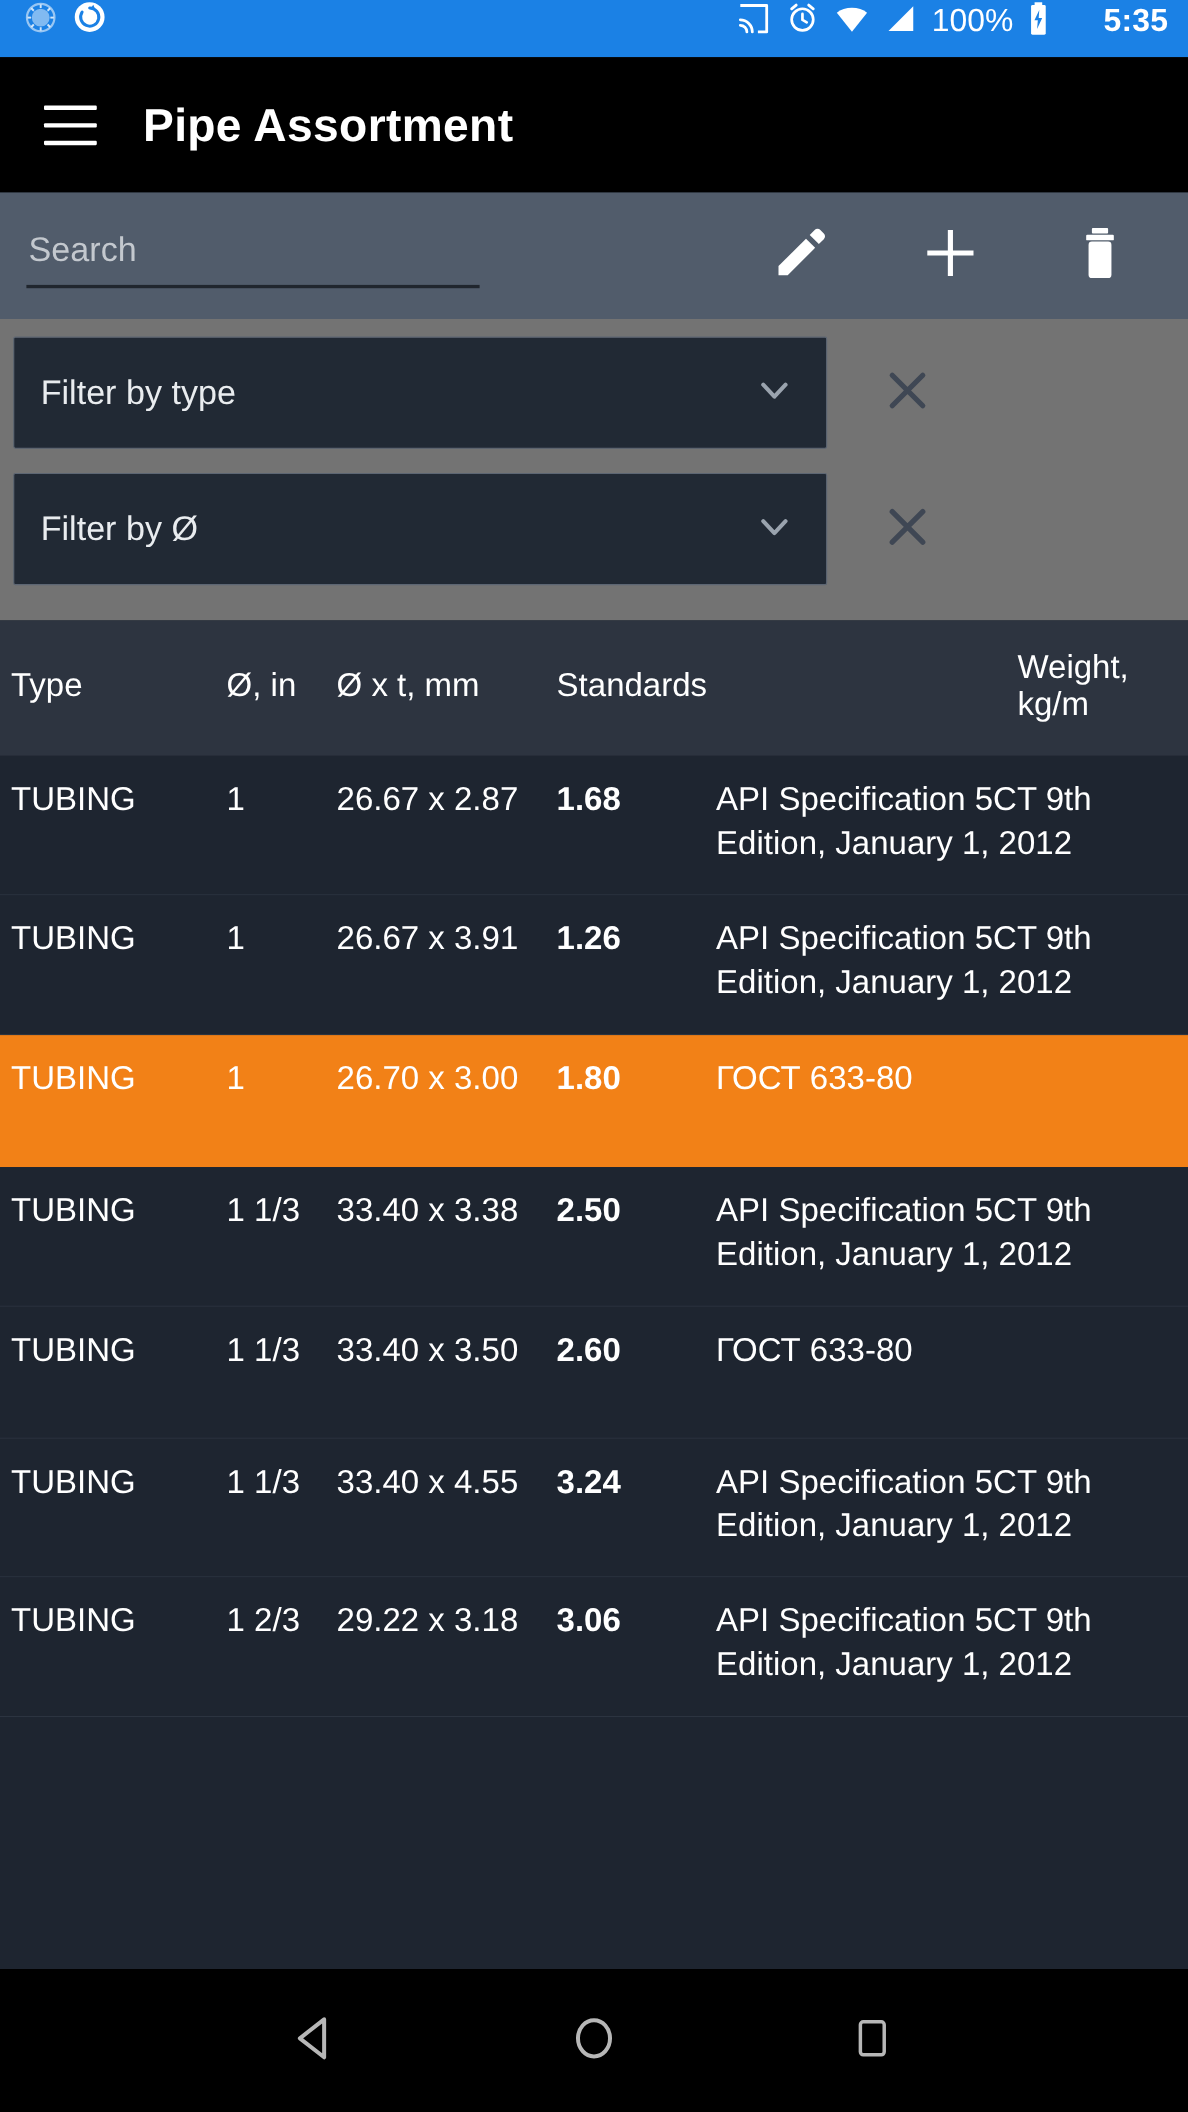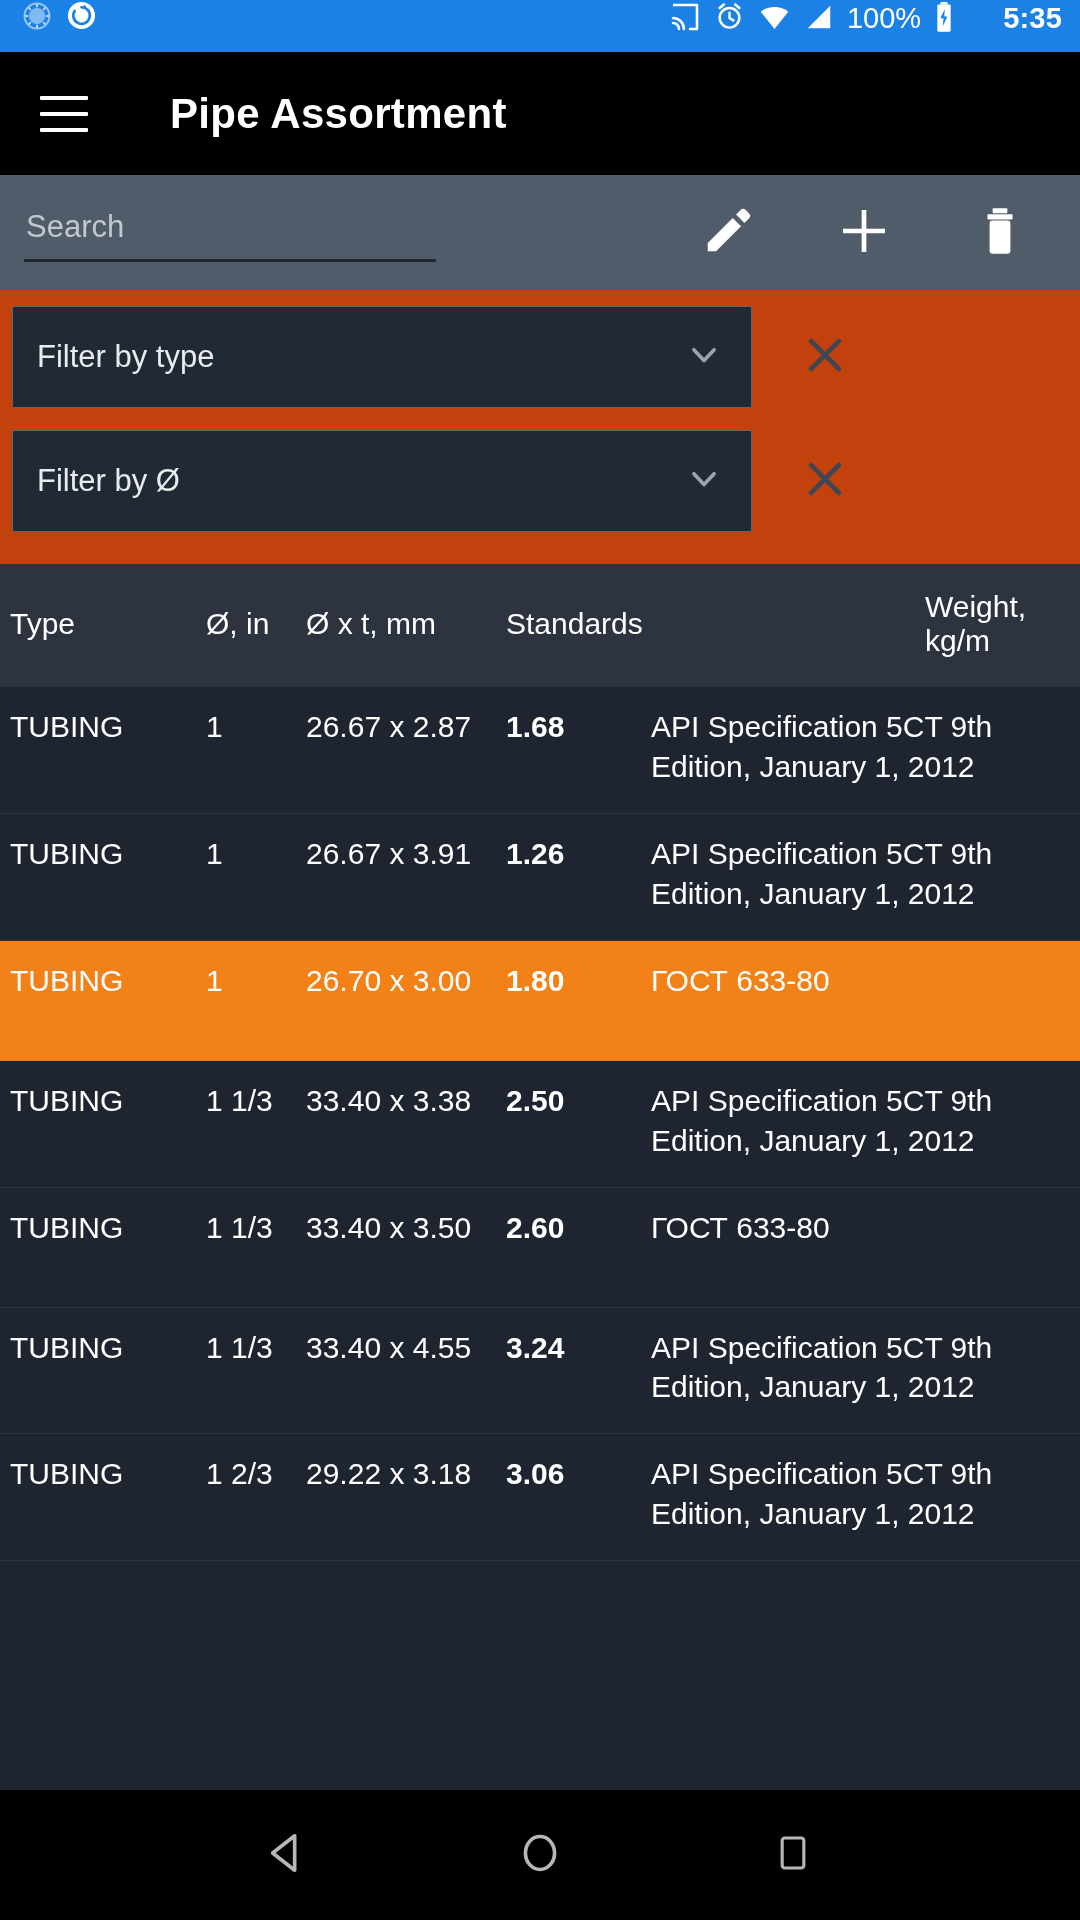--- a/index.html
+++ b/index.html
@@ -24,42 +24,42 @@
 
   
   .appbar{
     height:123px; background:#000000; display:flex; align-items:center;
     padding-left:40px;
   }
   .hamburger{ width:48px; height:36px; display:flex; flex-direction:column;
               justify-content:space-between; cursor:pointer; }
   .hamburger span{ display:block; height:4px; background:#ffffff; border-radius:1px; }
   .apptitle{
-    color:#ffffff; font-size:42px; font-weight:bold; margin-left:82px;
+    color:#ffffff; font-size:42px; font-weight:bold; margin-left:42px;
     letter-spacing:.3px; white-space:nowrap;
   }
 
   
   .toolbar{
     height:115px; background:#515c6b; display:flex; align-items:center;
     padding:0 44px 0 24px;
   }
   .searchwrap{ width:412px; position:relative; padding-top:6px; }
   .searchinput{
     width:100%; background:transparent; border:none; outline:none;
     color:#d7dade; font-size:31px; padding:0 0 14px 2px;
     font-family:"Liberation Sans", sans-serif;
   }
   .searchinput::placeholder{ color:#c3c8ce; opacity:1; }
   .searchline{ height:3px; background:#20262e; width:100%; }
   .tb-actions{ margin-left:auto; display:flex; align-items:center; gap:76px; padding-right:6px;}
   .tb-btn{ width:60px; height:60px; display:flex; align-items:center; justify-content:center; cursor:pointer; }
 
   
-  .filters{ background:#c2410c; padding:16px 0 10px 0; }
+  .filters{ background:#737373; padding:16px 0 10px 0; }
   .filterrow{ display:flex; align-items:center; padding:0 12px; margin-bottom:22px; }
   .filterbox{
     flex:0 0 740px; height:102px; border:1px solid #5d6673; border-radius:2px;
     display:flex; align-items:center; padding:0 26px 0 24px; cursor:pointer;
     background:#212934;
   }
   .filterlabel{ color:#e9ecef; font-size:31px; }
   .chev{ margin-left:auto; }
   .clearx{ width:90px; height:90px; display:flex; align-items:center; justify-content:center;
            margin-left:28px; cursor:pointer; }

